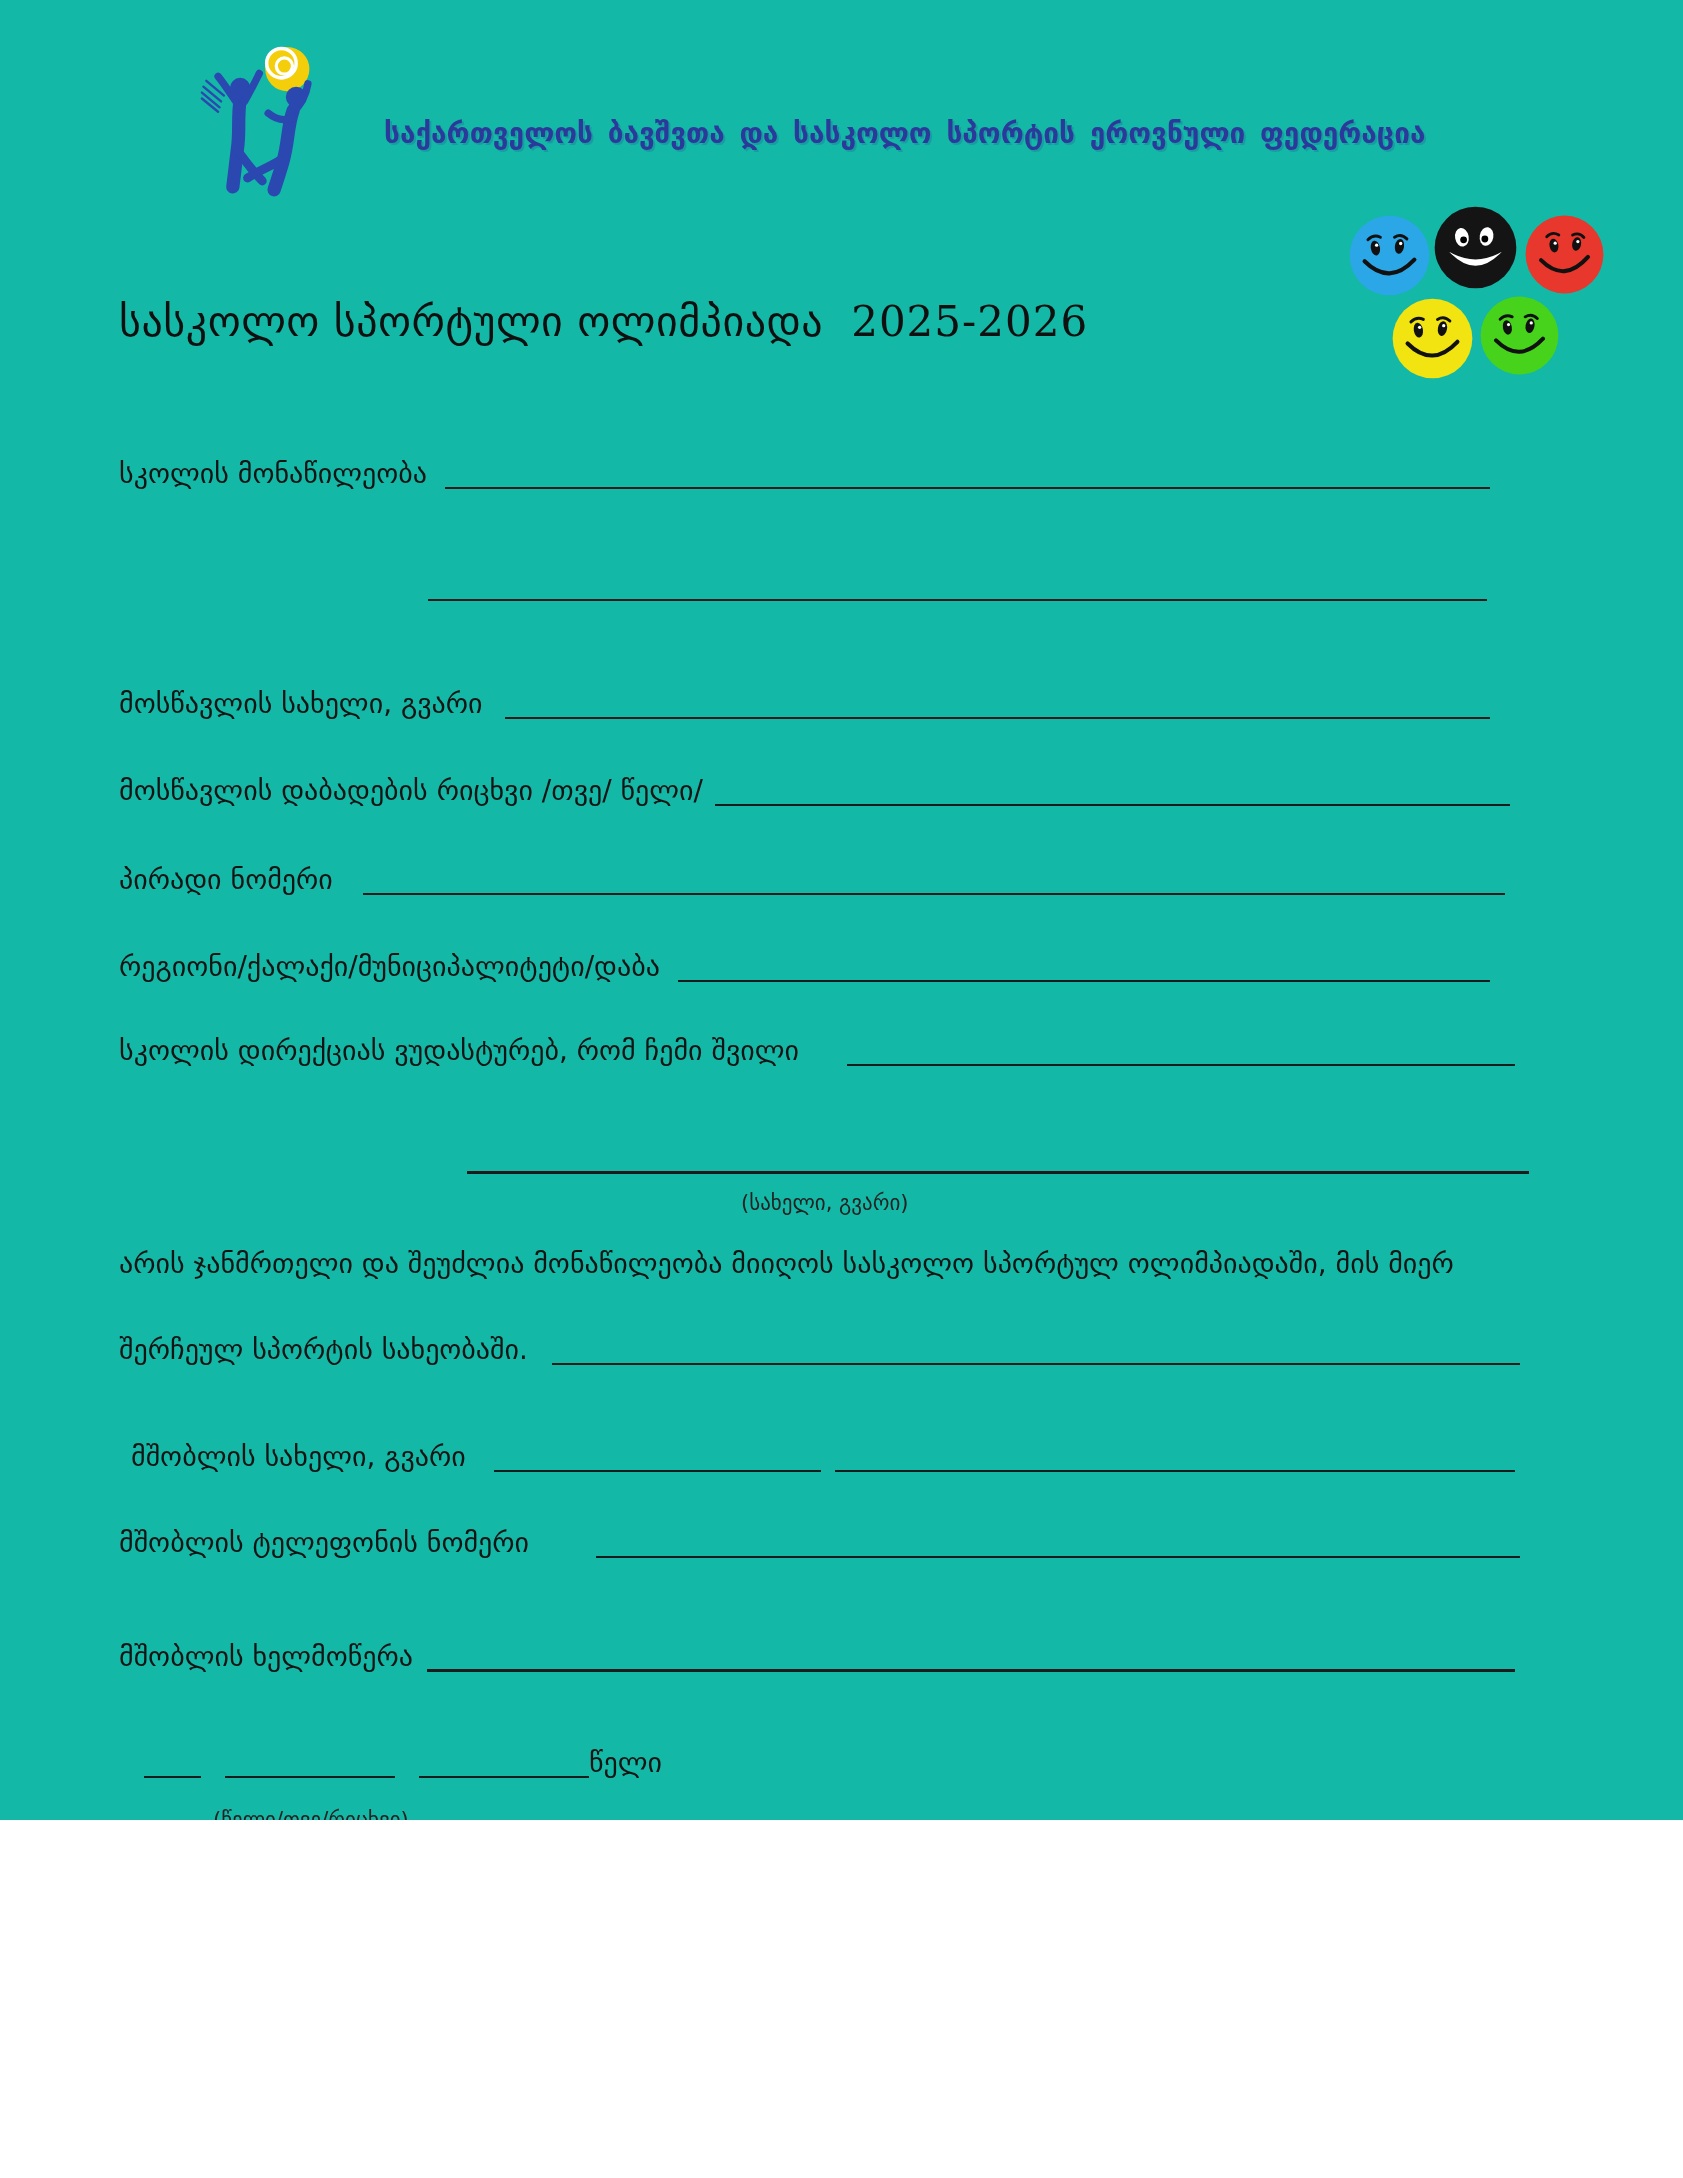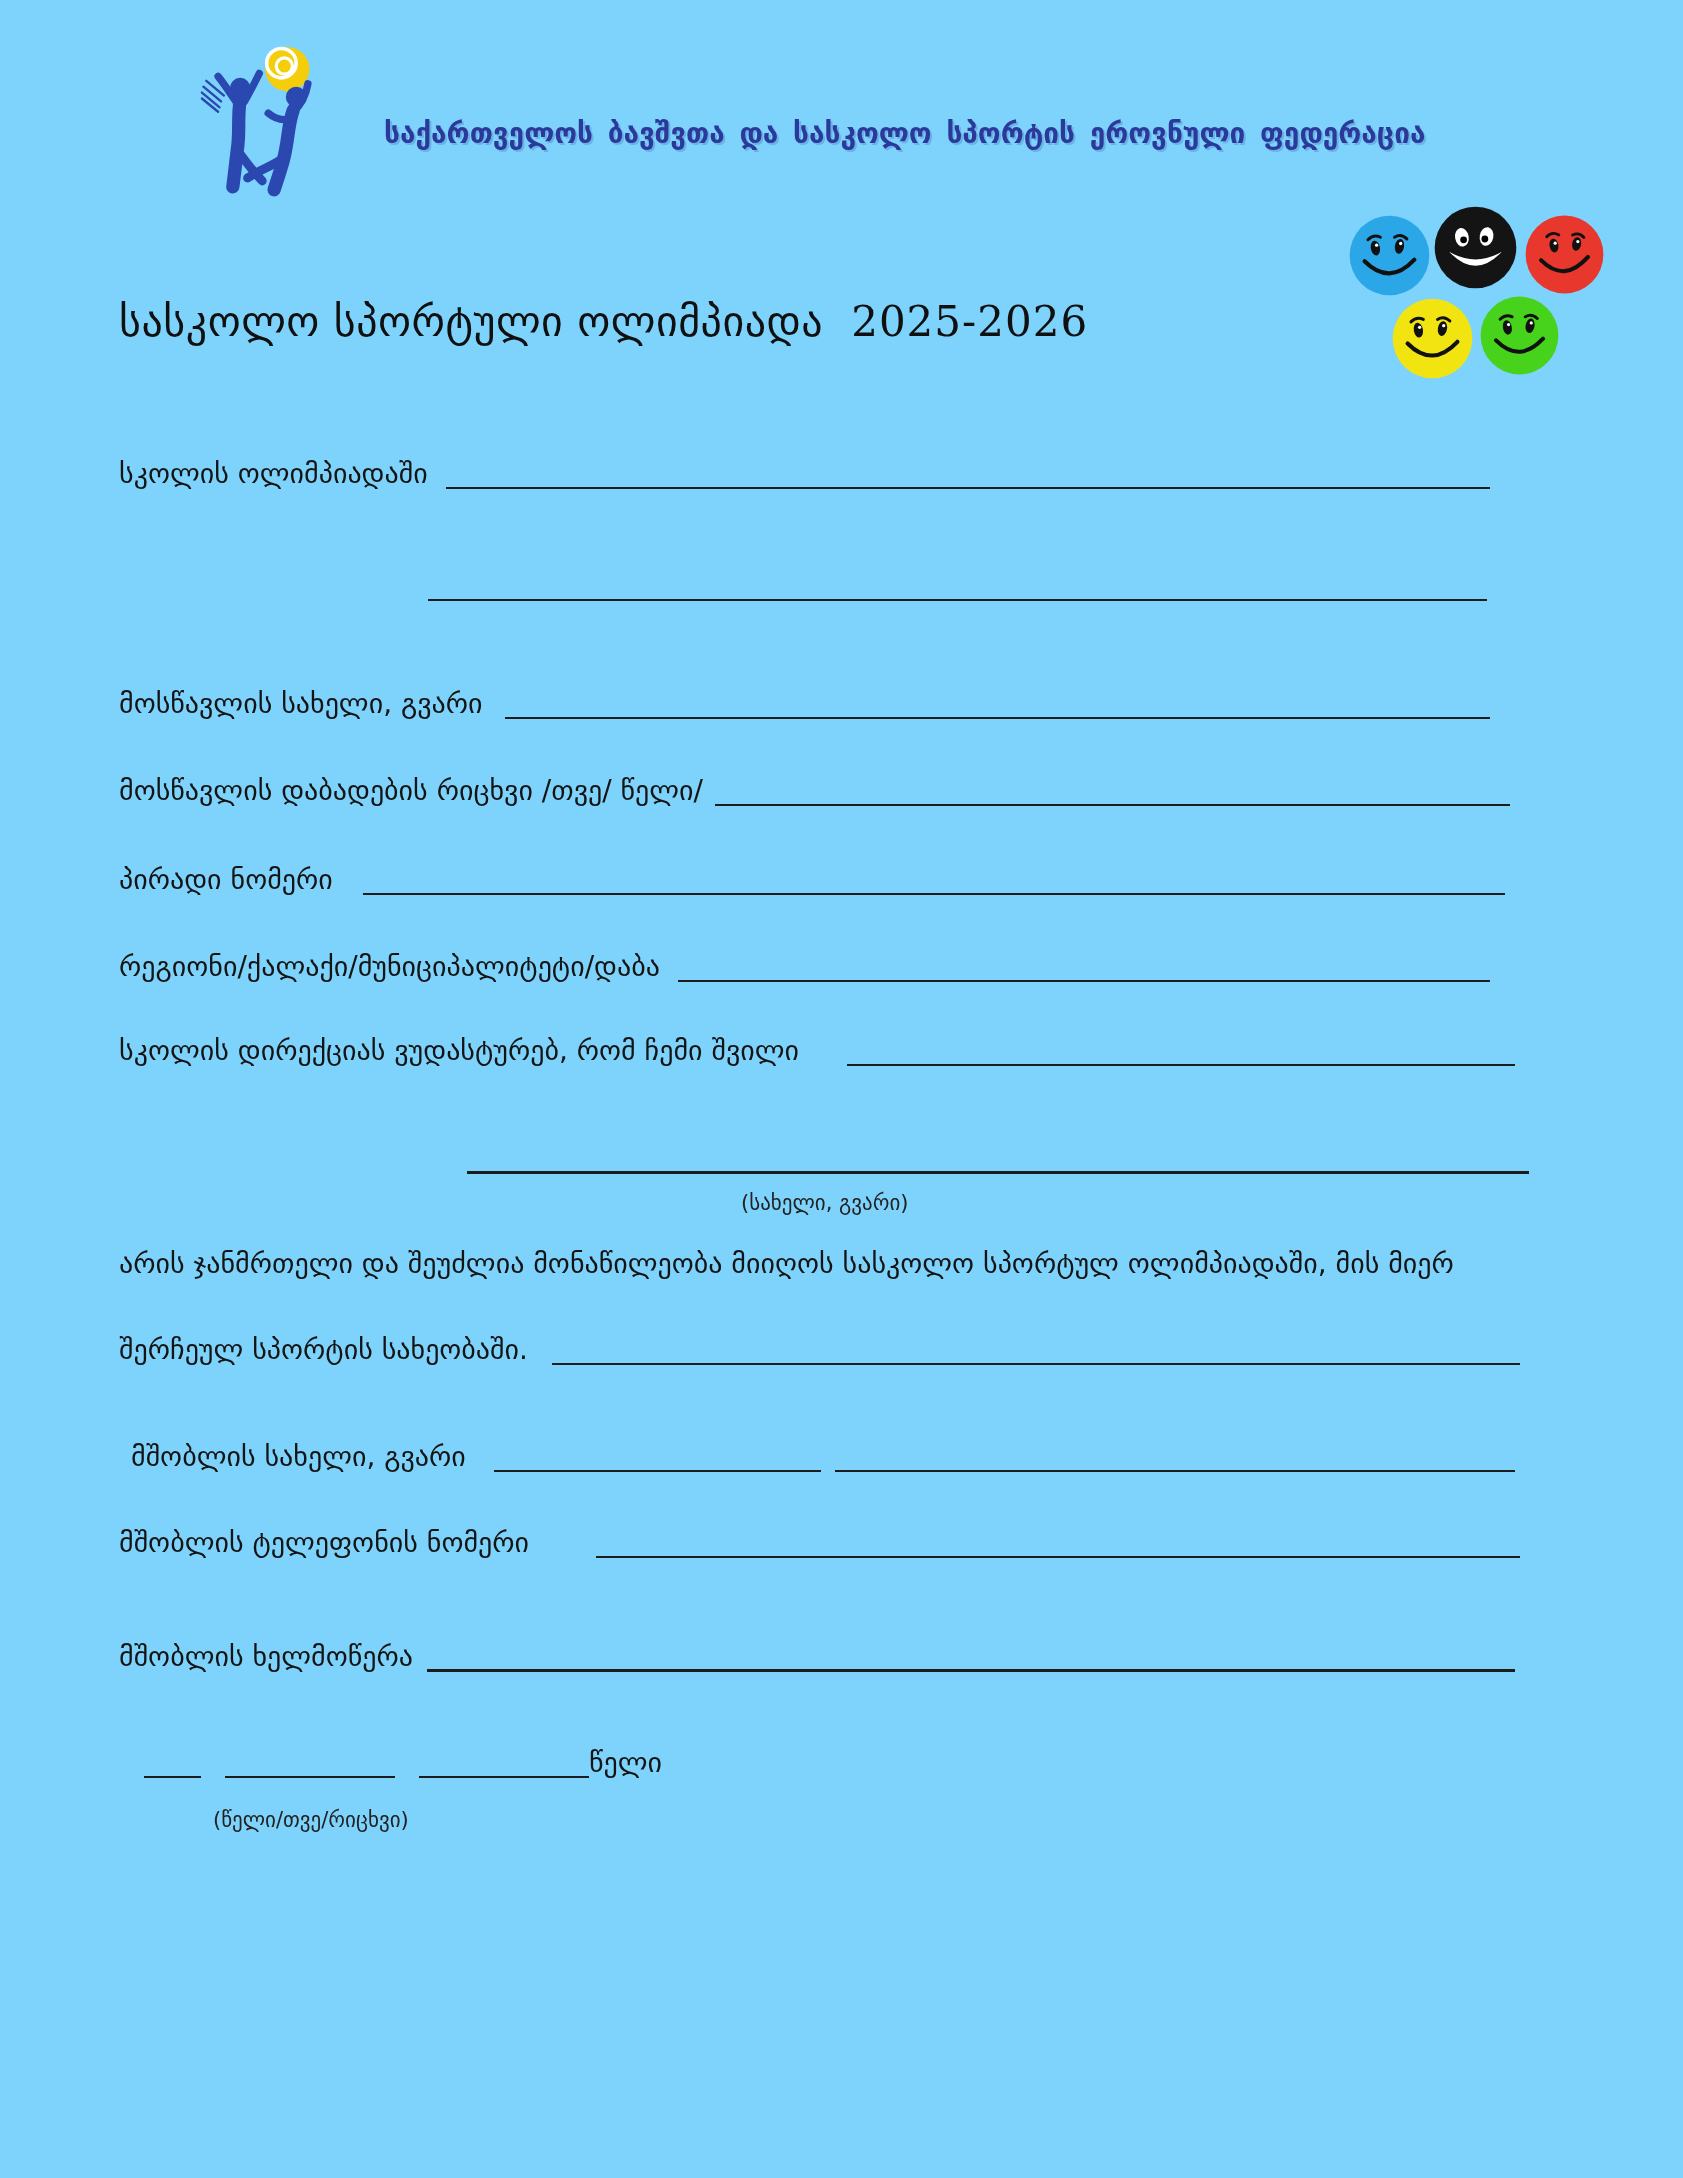--- a/index.html
+++ b/index.html
@@ -1,16 +1,16 @@
 <!DOCTYPE html>
 <html><head>
 <meta charset="utf-8">
 <style>
   html,body{margin:0;padding:0;background:#fff;}
-  .page{position:relative;width:1683px;height:2178px;background:#7dd3fc;
+  .page{position:relative;width:1683px;height:1820px;background:#14b8a6;
         font-family:"DejaVu Sans", sans-serif;color:#141414;overflow:hidden;}
 
   
   .logo{position:absolute;left:196px;top:44px;width:162px;height:162px;}
   .org-name{position:absolute;left:384px;top:117px;width:1089px;
             font-size:28px;font-weight:bold;color:#2b3a9a;word-spacing:5px;
             text-shadow:2px 2px 0 rgba(43,58,154,0.22);white-space:nowrap;}
 
   .smileys{position:absolute;left:1344px;top:200px;width:277px;height:200px;}
   .smiley{position:absolute;}
@@ -125,21 +125,21 @@
         <path d="M21 56 Q50 85 79 54" stroke="#111" stroke-width="5" fill="none" stroke-linecap="round"></path>
       </svg>
     </div>
   </div>
 
   <h1 class="title">
     <span>სასკოლო სპორტული ოლიმპიადა</span><span class="years">2025-2026</span>
   </h1>
 
   <div class="row" style="left:119px;top:453px;width:1371px;">
-    <span class="lbl">სკოლის ოლიმპიადაში</span>
+    <span class="lbl">სკოლის მონაწილეობა</span>
     <span class="line grow" style="margin-left:18px;"></span>
   </div>
   <div class="row" style="left:428px;top:569px;width:1059px;">
     <span class="line grow"></span>
   </div>
 
   <div class="row" style="left:119px;top:683px;width:1371px;">
     <span class="lbl">მოსწავლის სახელი, გვარი</span>
     <span class="line grow" style="margin-left:22px;"></span>
   </div>

